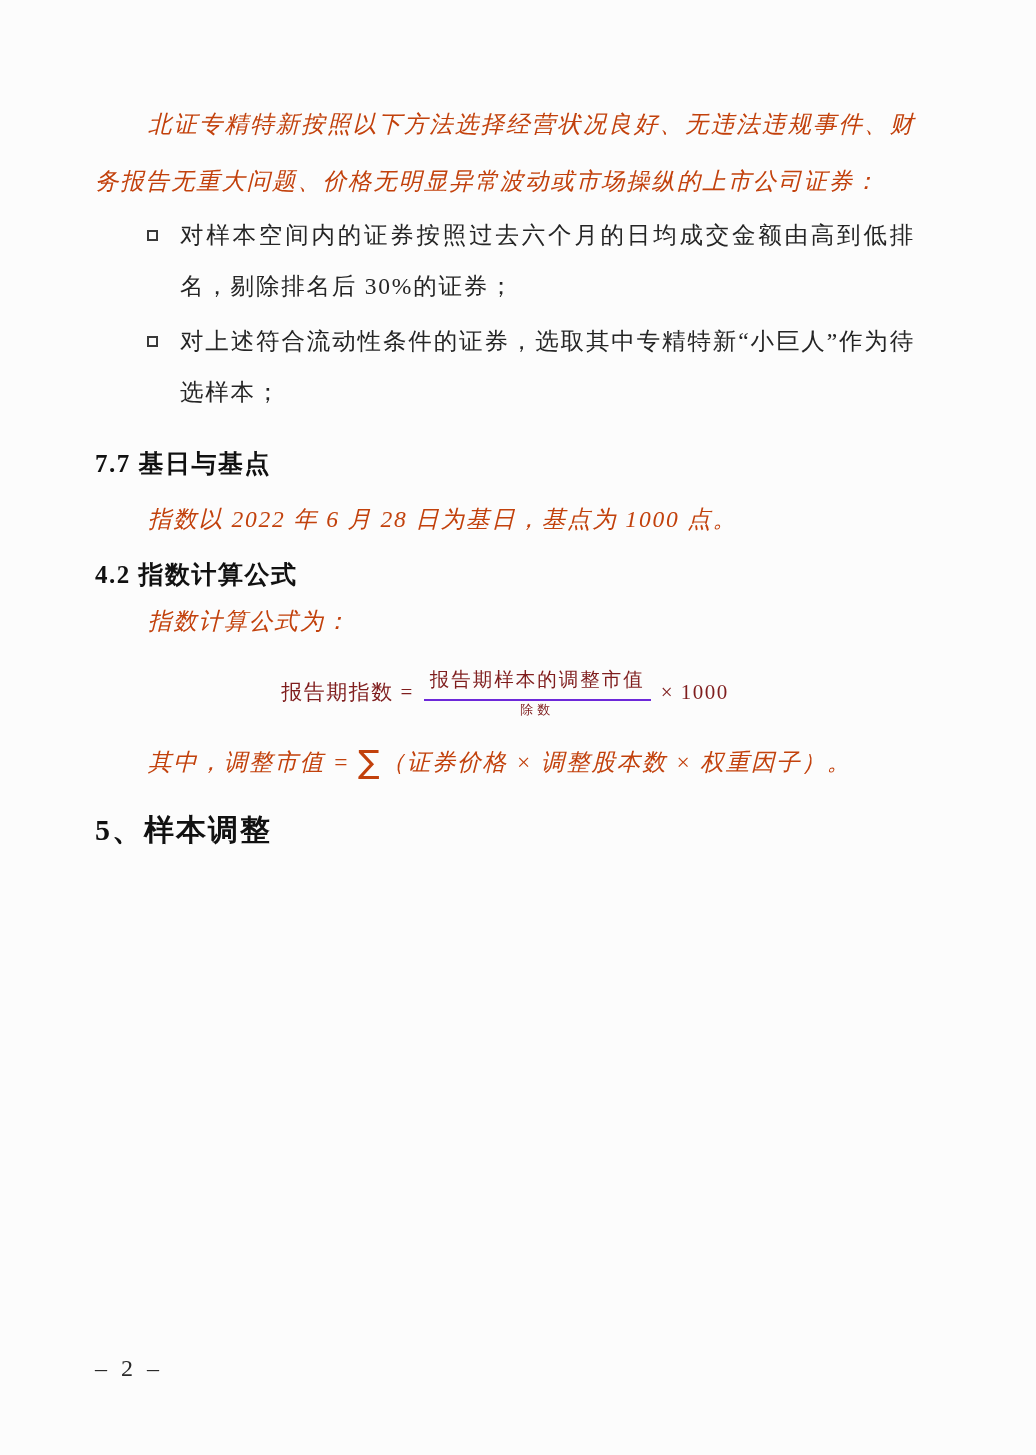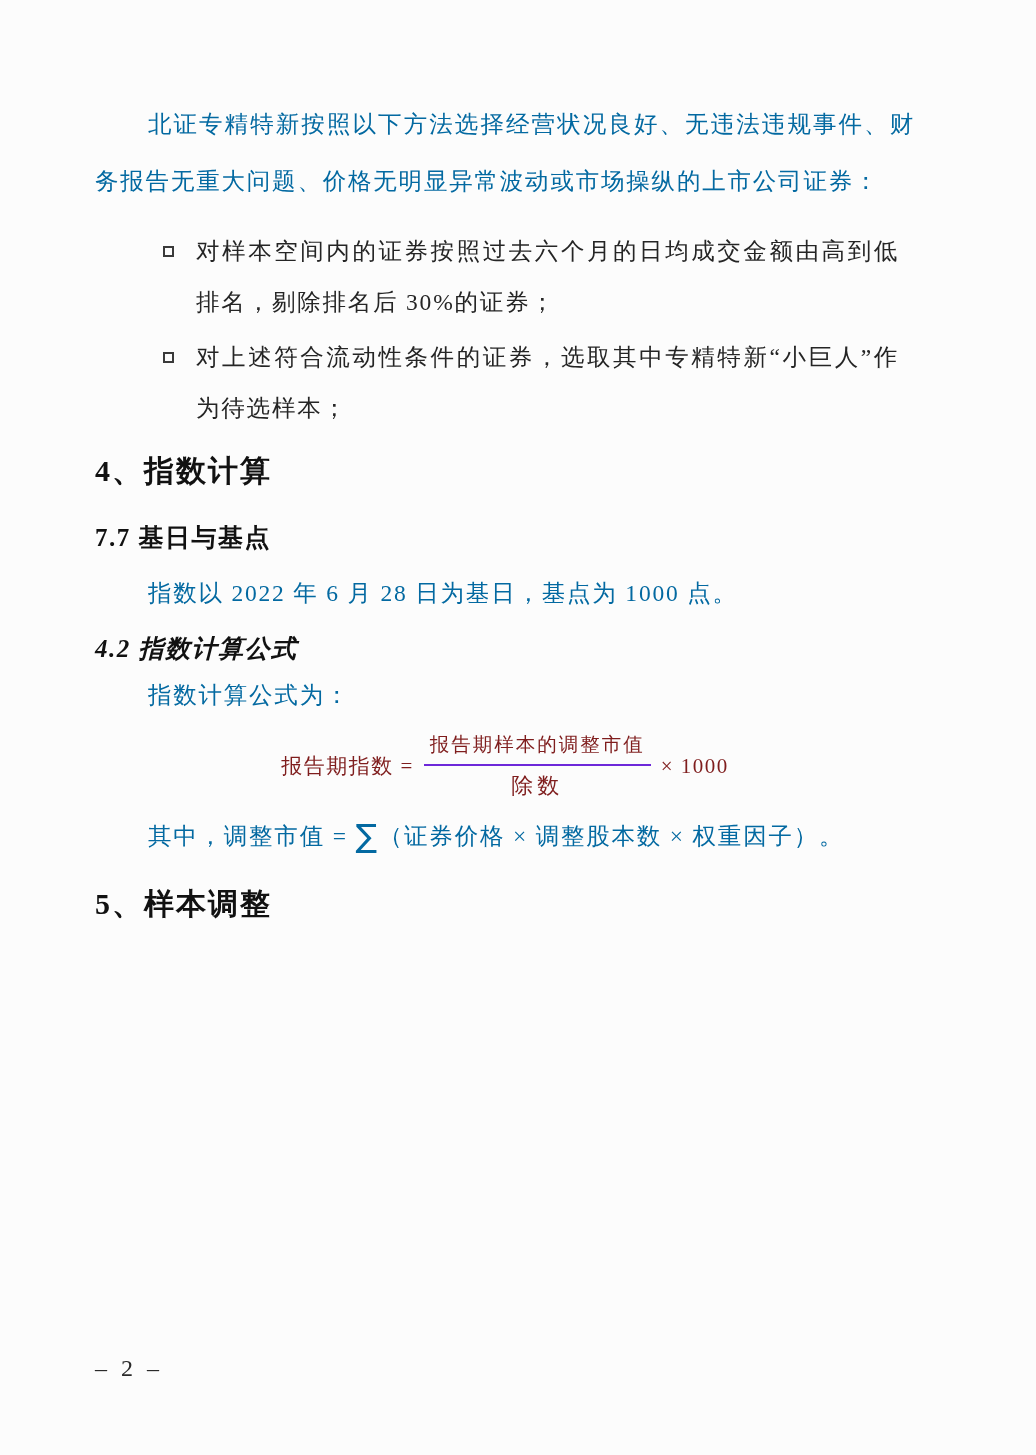--- a/index.html
+++ b/index.html
@@ -16,28 +16,29 @@
     box-sizing: border-box;
     padding: 96px 121px 0 95px;
     overflow: hidden;
   }
   .body-text {
     font-size: 23.5px;
     line-height: 57px;
     letter-spacing: 1.8px;
     text-align: justify;
     text-justify: inter-character;
-    color: #0369a1;
+    color: #c2410c;
     margin: 0;
+    font-style: italic;
   }
   .indent { text-indent: 2.25em; }
 
   ul.criteria {
     list-style: none;
-    margin: 16px; padding: 0;
+    margin: 0; padding: 0;
   }
   ul.criteria li {
     position: relative;
     padding-left: 85px;
     font-size: 23.5px;
     line-height: 51px;
     letter-spacing: 1.8px;
     text-align: justify;
     text-justify: inter-character;
     color: #252525;
@@ -61,21 +62,21 @@
   }
   h2.sec5 { margin-top: 18px; }
   h3.sub {
     margin: 28px 0 0 0;
     font-size: 25px;
     line-height: 36px;
     font-weight: bold;
     letter-spacing: 1.5px;
     color: #111;
   }
-  h3.sub42 { margin-top: 9px; font-style: italic; }
+  h3.sub42 { margin-top: 9px; }
   h3.sub51 { margin-top: 27px; }
   p.base-date { margin-top: 9px; }
   p.formula-intro { margin-top: 0; }
 
   .formula {
     margin-top: 0;
     height: 84px;
     display: flex;
     align-items: center;
     justify-content: center;
@@ -93,22 +94,21 @@
     vertical-align: middle;
   }
   .frac .num {
     font-size: 19.5px;
     padding: 0 6px 6px 6px;
     border-bottom: 2px solid #6d28d9;
     white-space: nowrap;
     letter-spacing: 2px;
   }
   .frac .den {
-    font-size: 22px;
-    padding-top: 5px;
+    font-size: 13px;
     white-space: nowrap;
     letter-spacing: 4px;
   }
   p.note { margin-top: 0; }
   .sigma {
     font-size: 32px;
     line-height: 0;
     vertical-align: -3px;
     font-family: "DejaVu Sans", sans-serif;
   }
@@ -133,21 +133,20 @@
     <li>
       <span class="sq"></span>
       <span>对样本空间内的证券按照过去六个月的日均成交金额由高到低排名，剔除排名后 30%的证券；</span>
     </li>
     <li>
       <span class="sq"></span>
       <span>对上述符合流动性条件的证券，选取其中专精特新“小巨人”作为待选样本；</span>
     </li>
   </ul>
 
-  <h2 class="sec">4、指数计算</h2>
 
   <h3 class="sub">7.7 基日与基点</h3>
 
   <p class="body-text indent base-date">指数以 2022 年 6 月 28 日为基日，基点为 1000 点。</p>
 
   <h3 class="sub sub42">4.2 指数计算公式</h3>
 
   <p class="body-text indent formula-intro">指数计算公式为：</p>
 
   <div class="formula">

